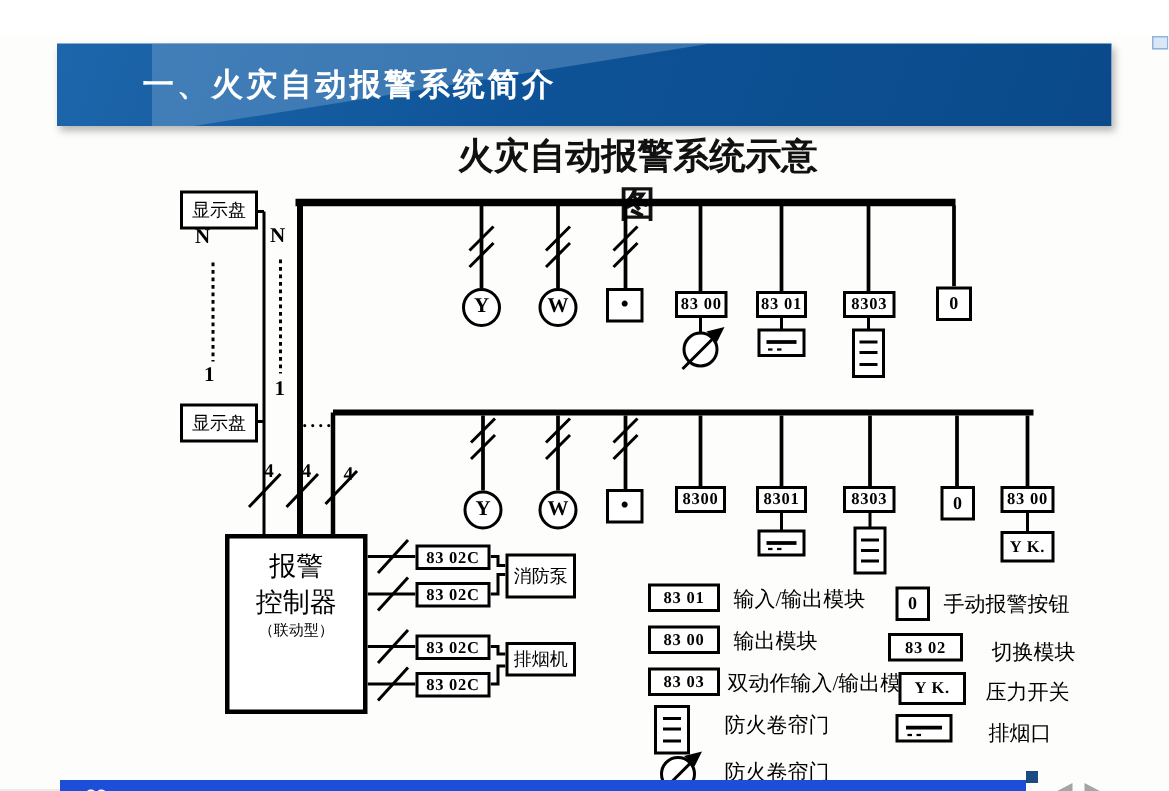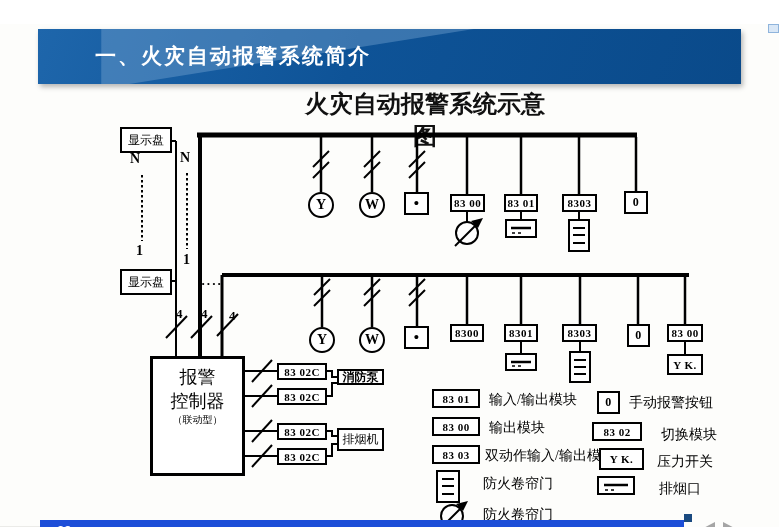--- a/index.html
+++ b/index.html
@@ -200,21 +200,21 @@
   <div class="dbox controller" style="left:150px;top:332px;width:95px;height:120px;padding:6px 0;">
     <span>报警</span>
     <span>控制器</span>
     <span class="sub">（联动型）</span>
   </div>
 
   <div class="dbox mbox" style="left:277px;top:339px;width:50px;height:17px;">83 02C</div>
   <div class="dbox mbox" style="left:277px;top:364px;width:50px;height:17px;">83 02C</div>
   <div class="dbox mbox" style="left:277px;top:399px;width:50px;height:17px;">83 02C</div>
   <div class="dbox mbox" style="left:277px;top:424px;width:50px;height:17px;">83 02C</div>
-  <div class="dbox cjkbox" style="left:337px;top:345px;width:47px;height:16px;font-weight:bold;">消防泵</div>
+  <div class="dbox cjkbox" style="left:337px;top:345px;width:47px;height:30px;">消防泵</div>
   <div class="dbox cjkbox" style="left:337px;top:404px;width:47px;height:23px;">排烟机</div>
 
   <div class="dbox circle" style="left:308px;top:168px;width:26px;height:26px;">Y</div>
   <div class="dbox circle" style="left:359px;top:168px;width:26px;height:26px;">W</div>
   <div class="dbox" style="left:404px;top:168px;width:25px;height:23px;font-size:15px;font-weight:bold;">•</div>
   <div class="dbox mbox" style="left:450px;top:170px;width:35px;height:18px;">83 00</div>
   <div class="dbox mbox" style="left:504px;top:170px;width:34px;height:18px;">83 01</div>
   <div class="dbox mbox" style="left:562px;top:170px;width:35px;height:18px;">8303</div>
   <div class="dbox mbox" style="left:624px;top:167px;width:24px;height:23px;font-size:12px;">0</div>
 

